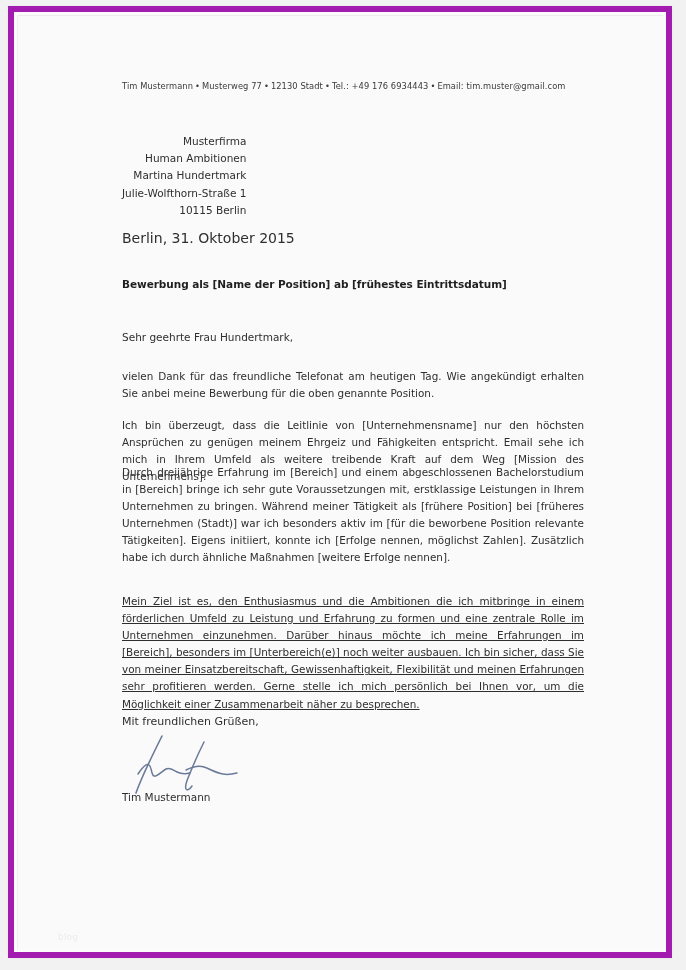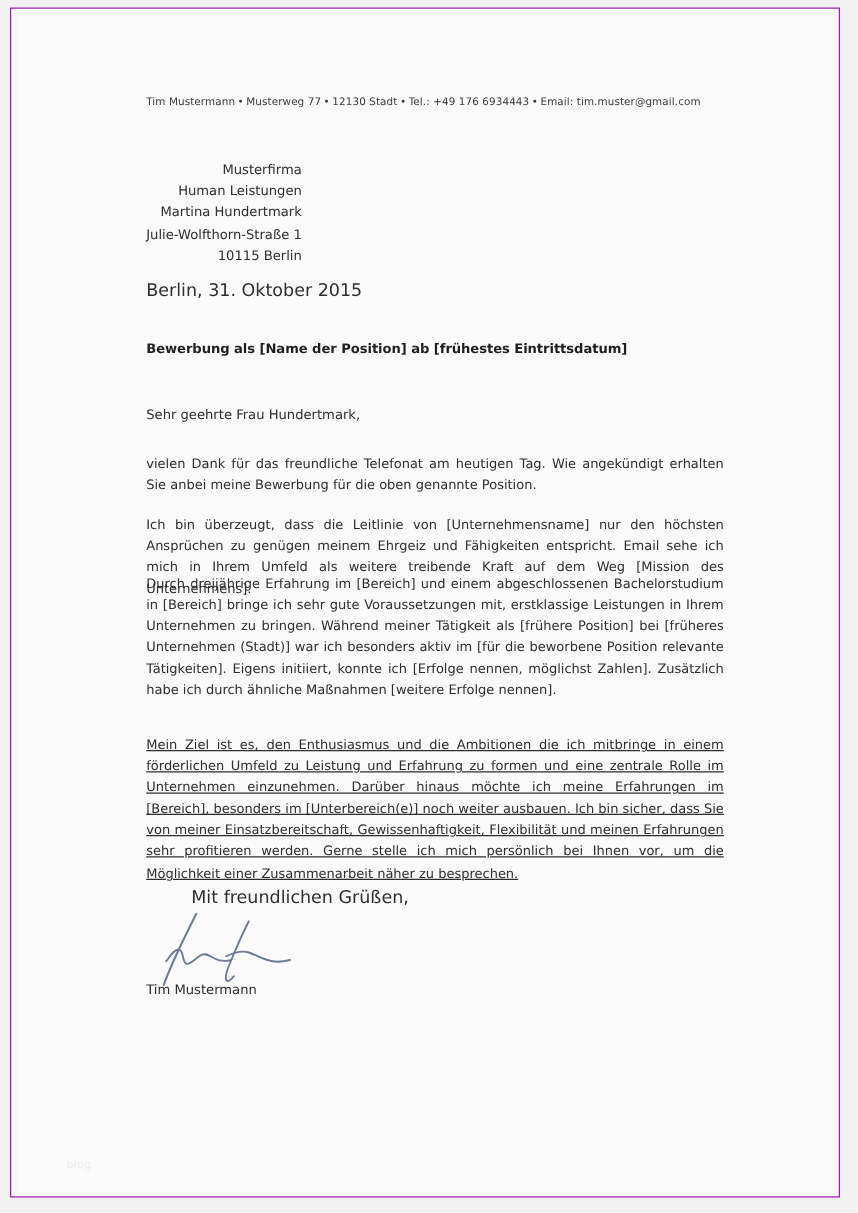--- a/index.html
+++ b/index.html
@@ -13,21 +13,21 @@
     font-family: "DejaVu Sans", "Liberation Sans", sans-serif;
     -webkit-font-smoothing: antialiased;
   }
   .page {
     position: absolute;
     left: 8px;
     top: 6px;
     width: 664px;
     height: 952px;
     background: #fbfbfb;
-    border: 1px solid #a21caf;
+    border: 6px solid #a21caf;
     box-sizing: border-box;
     box-shadow: 0 0 2px rgba(0,0,0,0.06);
     overflow: hidden;
   }
   .sheet {
     position: absolute;
     left: 3px;
     top: 3px;
     right: 3px;
     bottom: 3px;
@@ -107,23 +107,22 @@
   }
   .p1 { top: 352px; }
   .p2 { top: 401px; }
   .p3 { top: 448px; }
   .p4 { top: 577px; text-decoration: underline; }
 
   .closing {
     position: absolute;
     top: 699px;
     left: 0;
-    font-size: 14px;
-    color: #2e2e2e;
-    margin-left: 36px;
+    font-size: 11px;
+    color: #2e2e2e;
   }
 
   .signature {
     position: absolute;
     top: 718px;
     left: 8px;
     width: 130px;
     height: 60px;
   }
   .signature svg {
@@ -154,21 +153,21 @@
   <div class="sheet">
 
     <div class="content">
 
       <div class="sender-line">
         <span>Tim Mustermann</span><span class="sep">•</span><span>Musterweg 77</span><span class="sep">•</span><span>12130 Stadt</span><span class="sep">•</span><span>Tel.: +49 176 6934443</span><span class="sep">•</span><span>Email: tim.muster@gmail.com</span>
       </div>
 
       <div class="recipient">
         <div>Musterfirma</div>
-        <div>Human Leistungen</div>
+        <div>Human Ambitionen</div>
         <div>Martina Hundertmark</div>
         <div>Julie-Wolfthorn-Straße 1</div>
         <div>10115 Berlin</div>
       </div>
 
       <div class="date">Berlin, 31. Oktober 2015</div>
 
       <div class="subject">Bewerbung als [Name der Position] ab [frühestes Eintrittsdatum]</div>
 
       <div class="salutation">Sehr geehrte Frau Hundertmark,</div>

